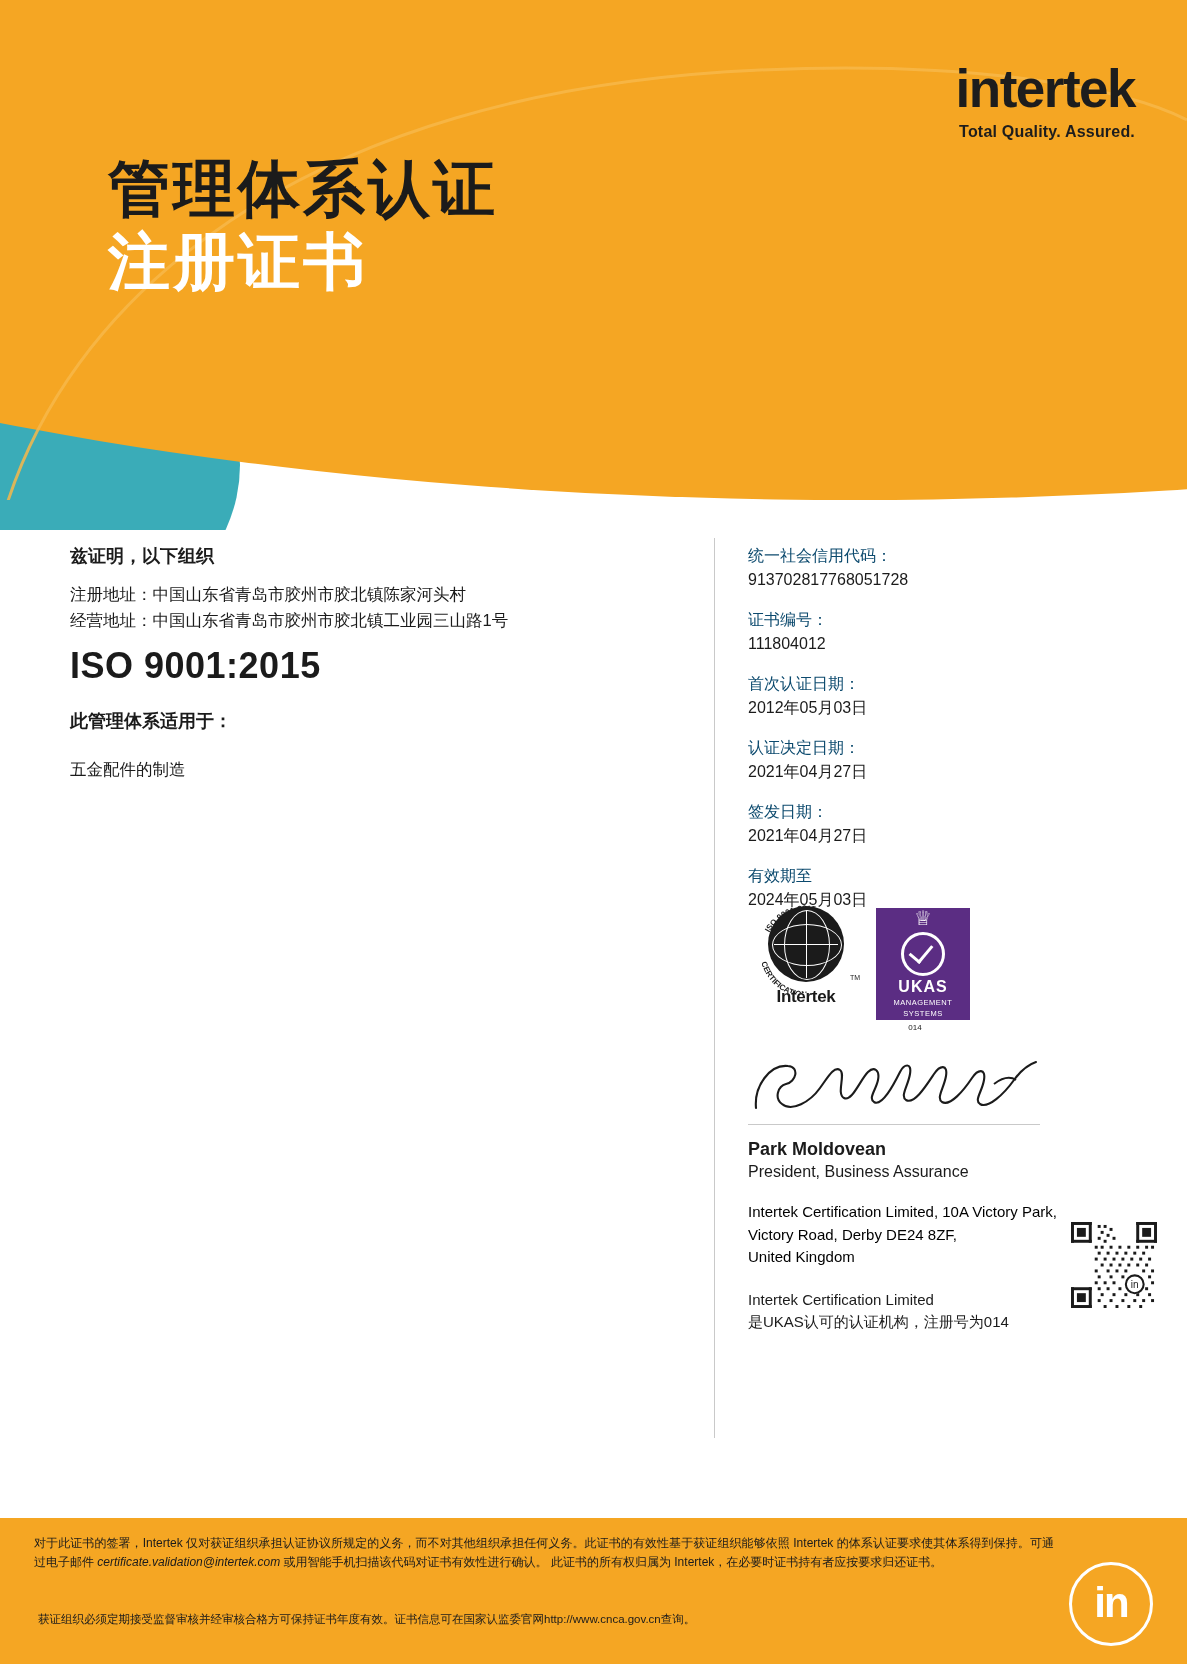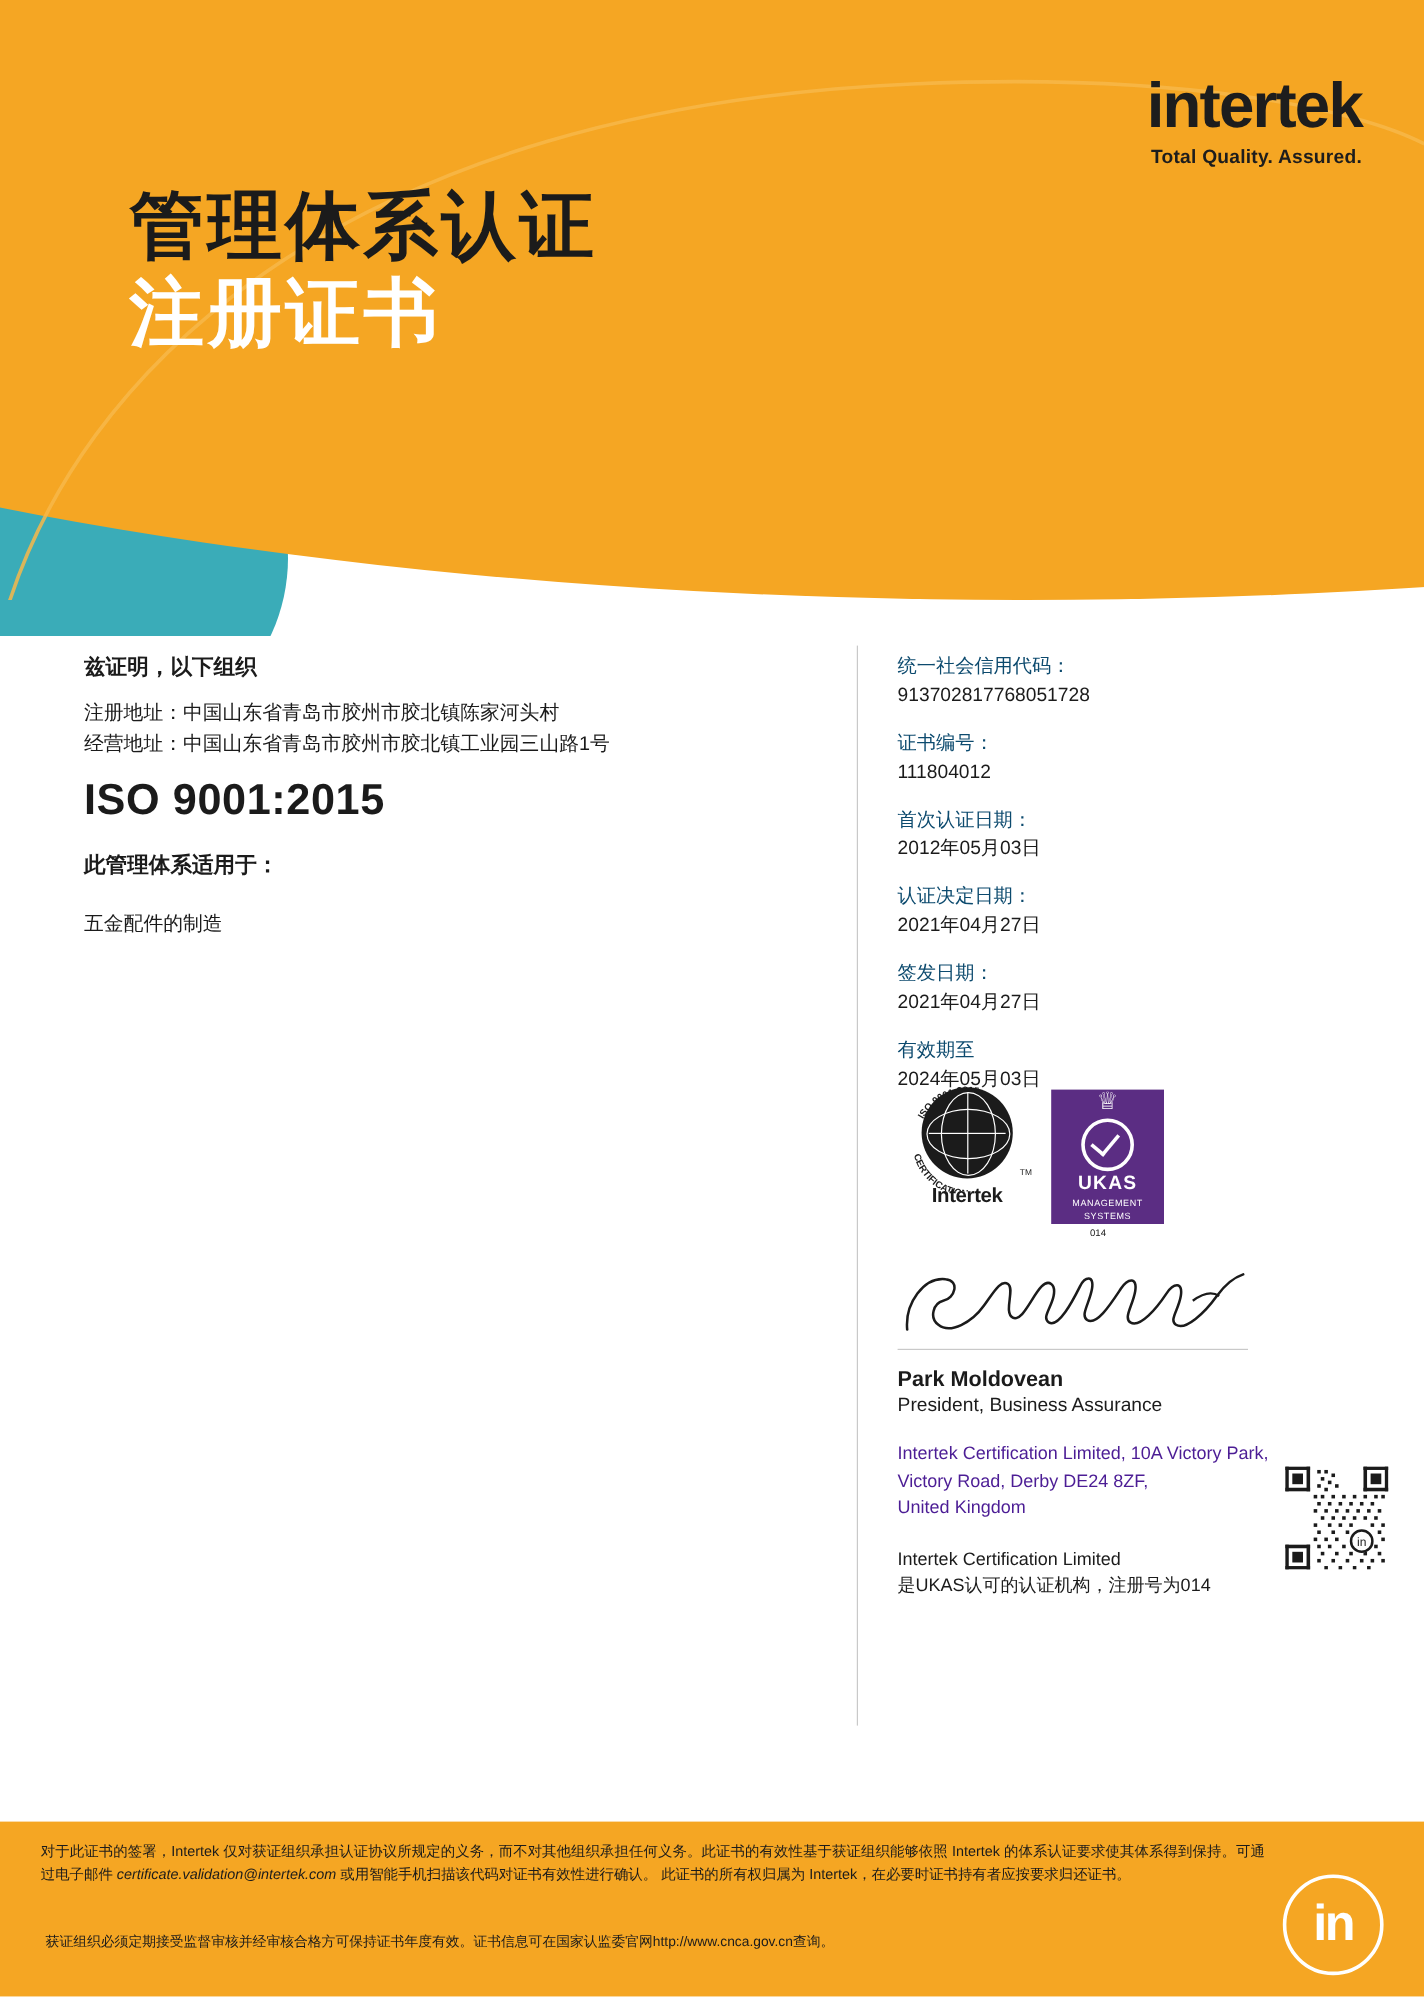--- a/index.html
+++ b/index.html
@@ -338,21 +338,21 @@
     font-weight: bold;
     color: #1b1b1b;
   }
   .sig-role {
     font-size: 16px;
     color: #1b1b1b;
     margin-top: 3px;
   }
   .sig-addr {
     font-size: 15px;
-    color: #4c1d95;
+    color: #000000;
     margin-top: 20px;
     line-height: 1.5;
   }
   .sig-note {
     font-size: 15px;
     color: #1b1b1b;
     margin-top: 20px;
     line-height: 1.5;
   }
 

